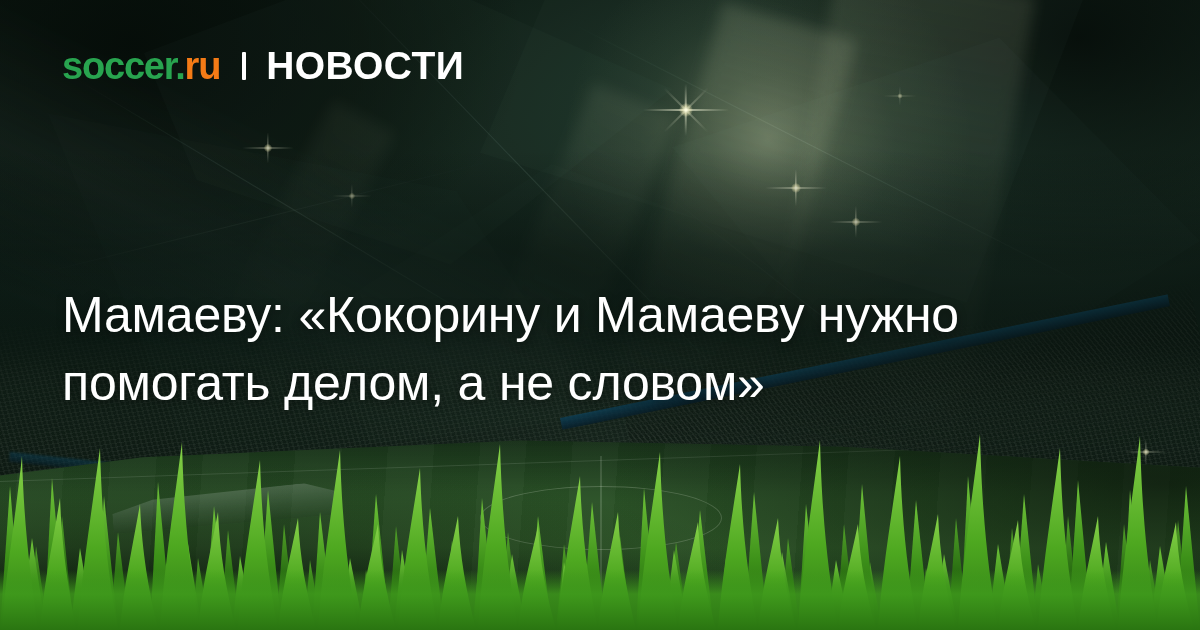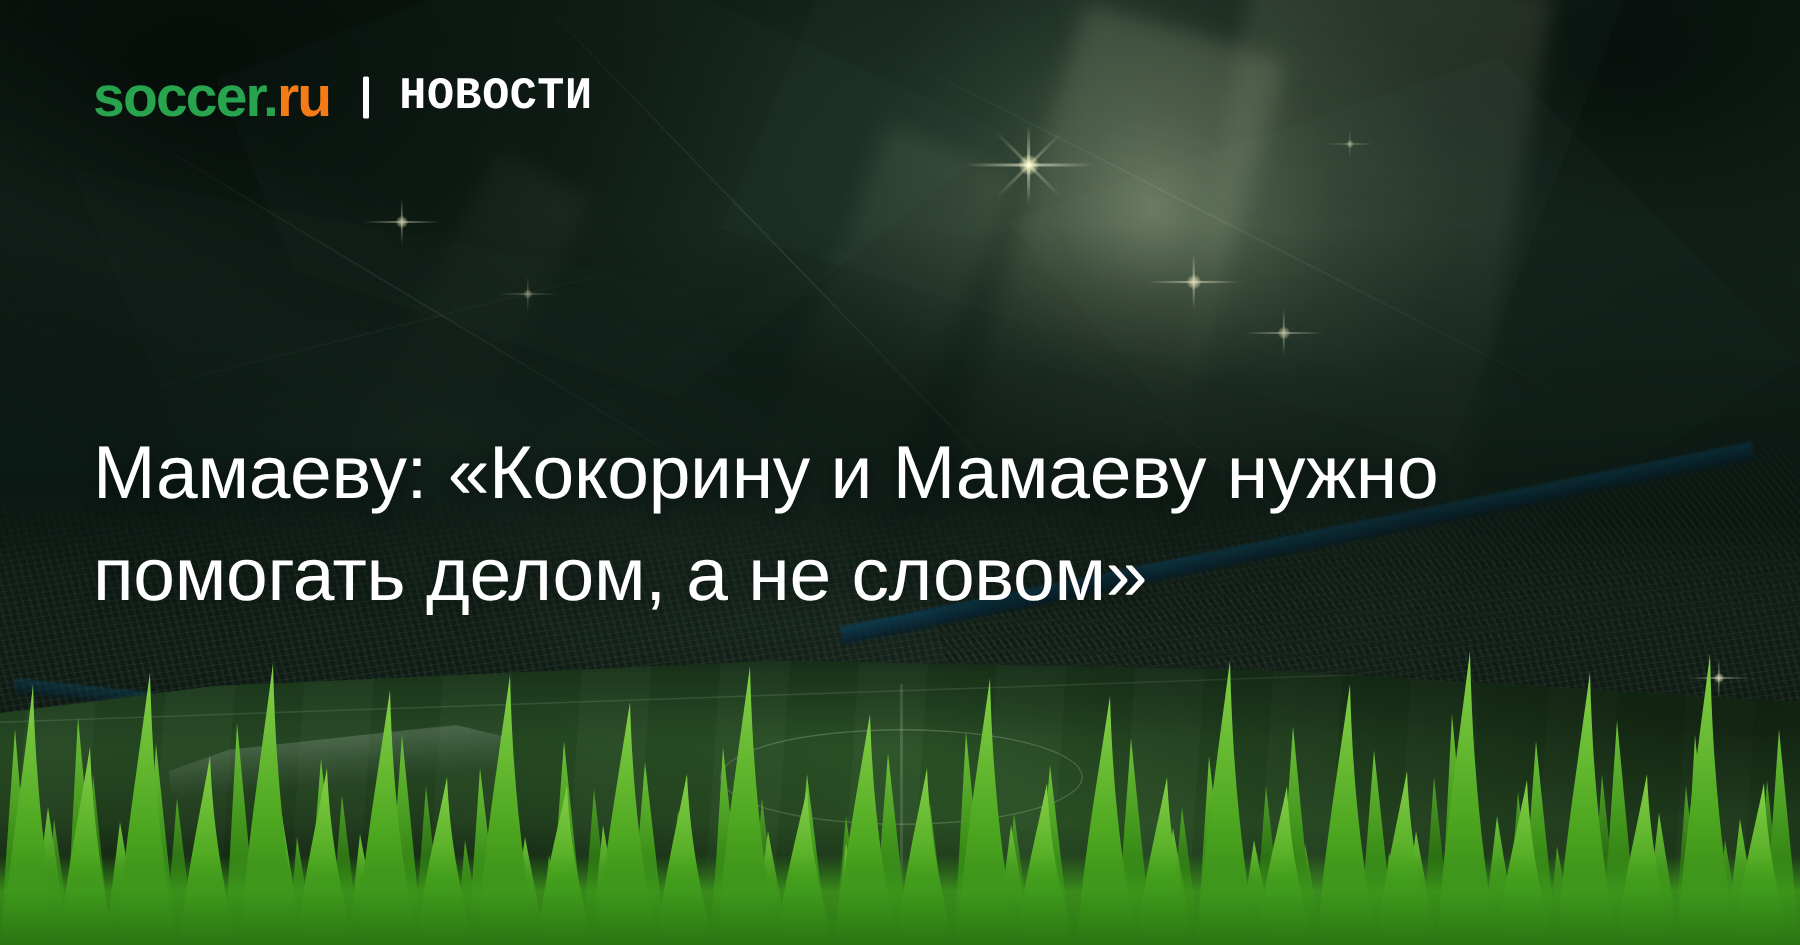--- a/index.html
+++ b/index.html
@@ -276,26 +276,25 @@
   .logo .ru { color: #f47b16; }
   .sep {
     display: inline-block;
     width: 4px; height: 28px;
     background: #ffffff;
     margin: 0 20px 0 22px;
     border-radius: 1px;
   }
   .section {
     color: #ffffff;
-    font-size: 30px;
+    font-size: 39px;
     font-weight: 700;
     letter-spacing: .4px;
     line-height: 1;
     white-space: nowrap;
-    font-family: Liberation Mono, monospace;
   }
 
   
   .headline {
     position: absolute;
     left: 62px; top: 247px;
     width: 1090px;
     z-index: 12;
     color: #ffffff;
     font-size: 50px;

